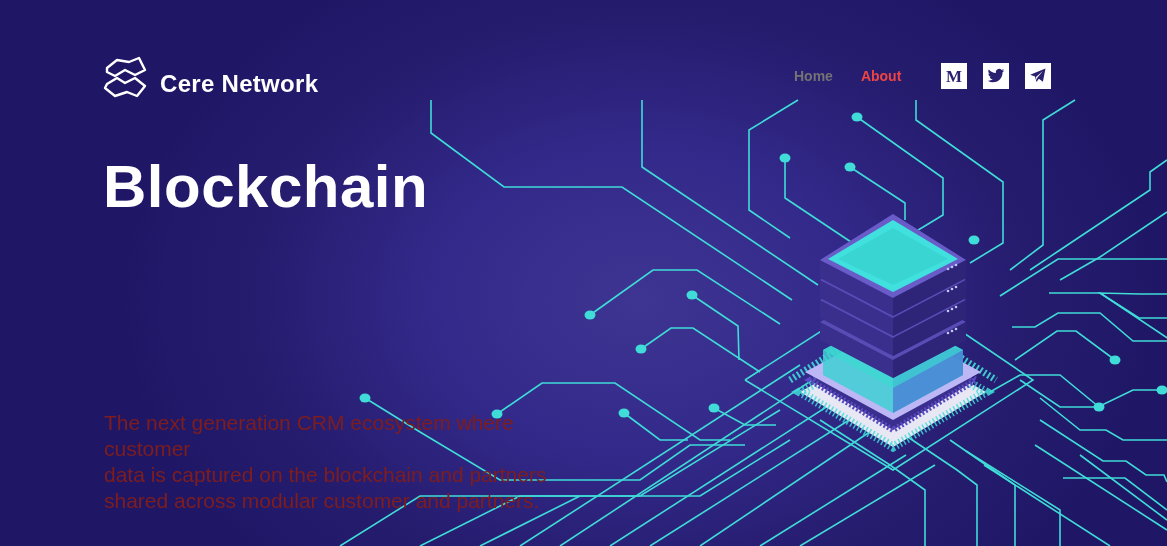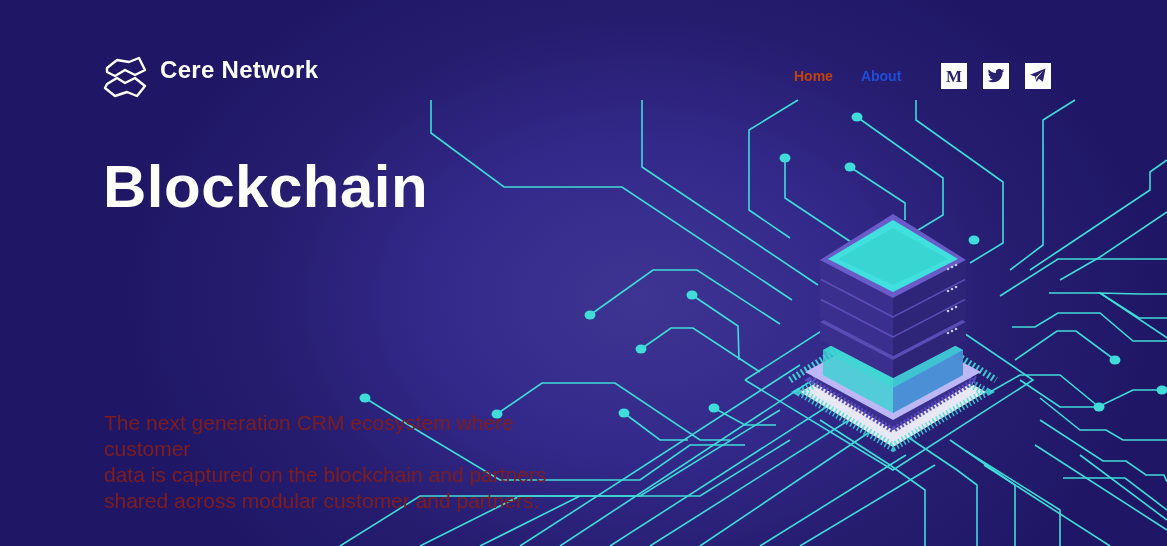--- a/index.html
+++ b/index.html
@@ -5,26 +5,26 @@
   * { margin: 0; padding: 0; box-sizing: border-box; }
   html, body { width: 1167px; height: 546px; overflow: hidden; }
   body {
     position: relative;
     font-family: "Liberation Sans", "DejaVu Sans", sans-serif;
     background: radial-gradient(ellipse 520px 380px at 640px 300px, #3e3592 0%, #33298a 40%, #251c6e 75%, #1f1766 100%);
     color: #fff;
   }
   .circuit { position: absolute; left: 0; top: 0; width: 1167px; height: 546px; }
   .header { position: absolute; left: 0; top: 0; width: 1167px; height: 100px; }
-  .logo { position: absolute; left: 103px; top: 56px; display: flex; align-items: flex-start; }
+  .logo { position: absolute; left: 103px; top: 56px; display: flex; align-items: flex-end; }
   .logo svg { width: 44px; height: 42px; }
   .logo-text { margin-left: 13px; font-size: 24px; font-weight: bold; letter-spacing: 0.3px; color: #fff; }
   .nav { position: absolute; top: 68px; left: 794px; display: flex; align-items: center; }
-  .nav a { font-size: 14px; font-weight: bold; text-decoration: none; color: #1d4ed8; margin-right: 28px; }
-  .nav a.active { color: #c2410c; }
+  .nav a { font-size: 14px; font-weight: bold; text-decoration: none; color: #ef4444; margin-right: 28px; }
+  .nav a.active { color: #737373; }
   .social { position: absolute; top: 63px; left: 941px; display: flex; }
   .social .sbtn { width: 26px; height: 26px; background: #fff; margin-right: 16px; display: flex; align-items: center; justify-content: center; }
   .social .sbtn svg { width: 18px; height: 18px; }
   .hero-title { position: absolute; left: 103px; top: 150px; font-size: 60px; font-weight: bold; line-height: 73px; color: #fff; letter-spacing: 0.5px; }
   .hero-title div { white-space: nowrap; }
   .hero-sub { position: absolute; left: 104px; top: 410px; font-size: 21px; line-height: 26px; color: #7f1d1d; width: 500px; }
 </style>
 </head>
 <body>
 

